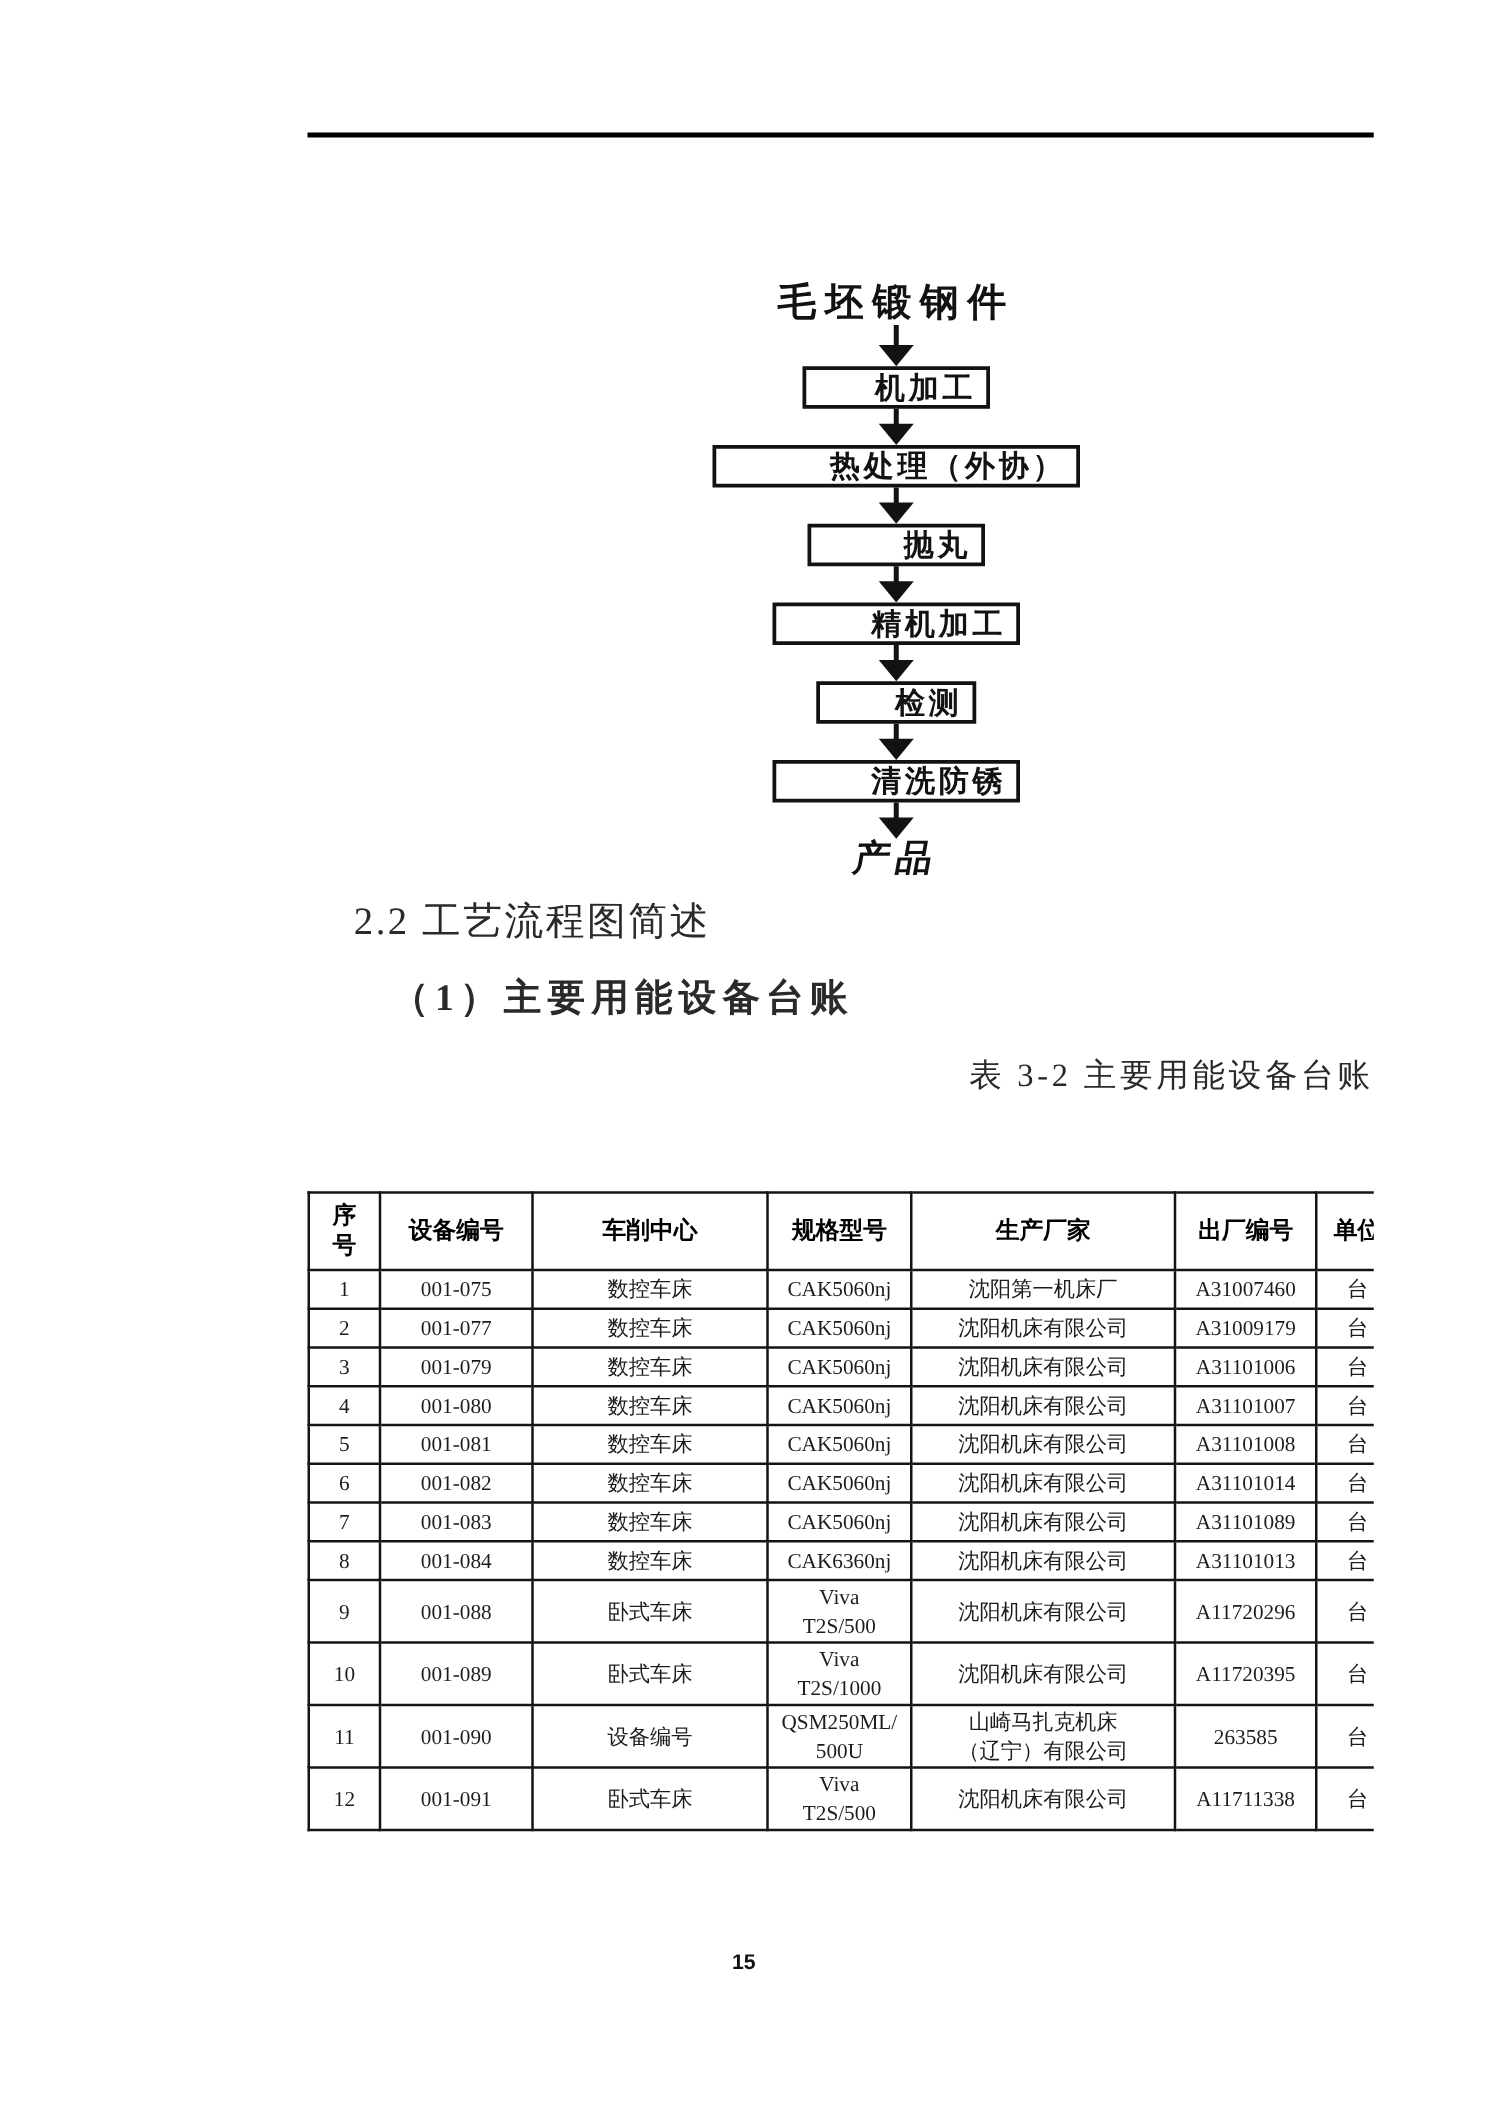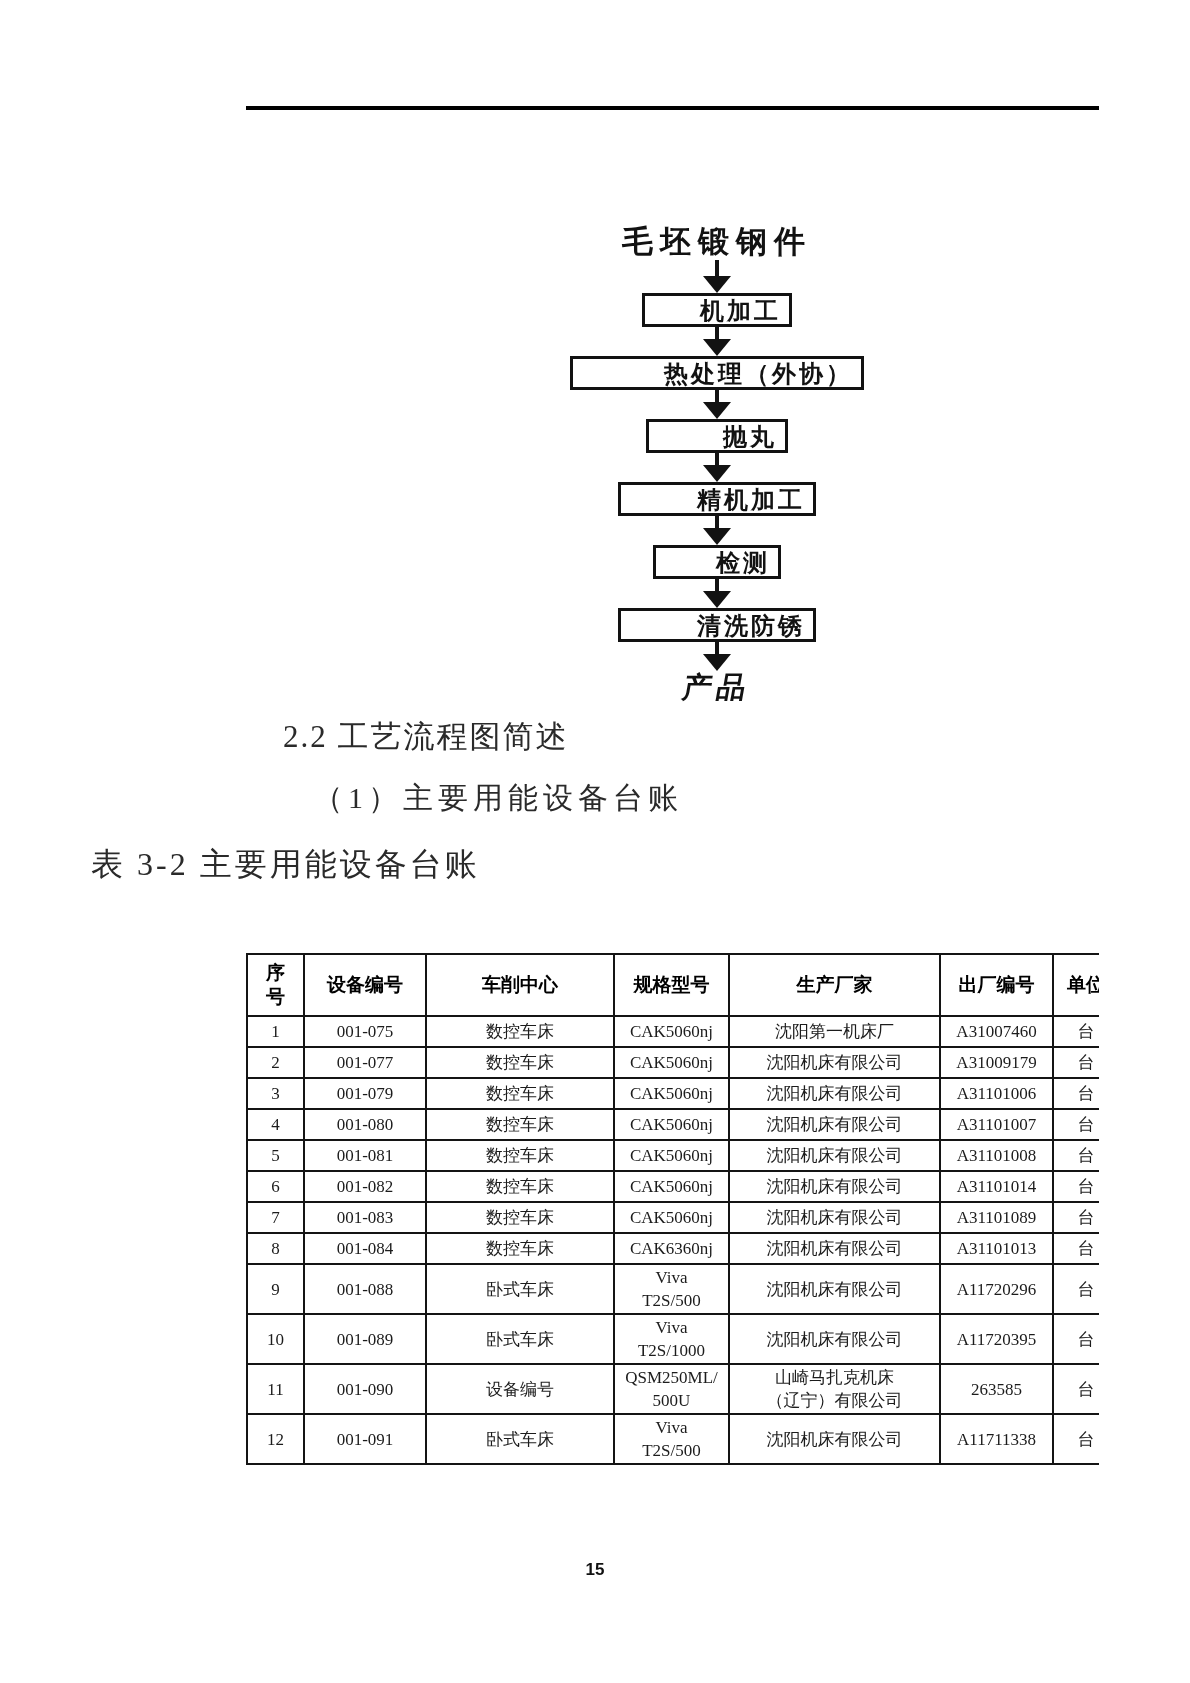--- a/index.html
+++ b/index.html
@@ -45,25 +45,25 @@
     transform:skewX(-10deg); white-space:nowrap;
   }
 
   
   .h-section {
     position:absolute; left:192px; top:716px;
     font-size:31px; letter-spacing:2px; white-space:nowrap; color:#2a2a2a;
   }
   .h-subsection {
     position:absolute; left:222px; top:778px;
-    font-size:30px; letter-spacing:5px; white-space:nowrap; color:#2a2a2a;
+    font-size:30px; letter-spacing:5px; white-space:nowrap; color:#2a2a2a;font-weight:bold;
   }
   .h-caption {
     position:absolute; left:0; top:843px; width:100%;
-    text-align:left; font-size:32px; letter-spacing:3px; color:#2a2a2a;
+    text-align:right; font-size:26px; letter-spacing:3px; color:#2a2a2a;
   }
 
   
   .tbl-wrap { position:absolute; left:155px; top:953px; }
   table.equip {
     border-collapse:collapse; table-layout:fixed; width:930px;
     background:#fff;
   }
   table.equip th, table.equip td {
     border:2px solid #141414; text-align:center; vertical-align:middle;

